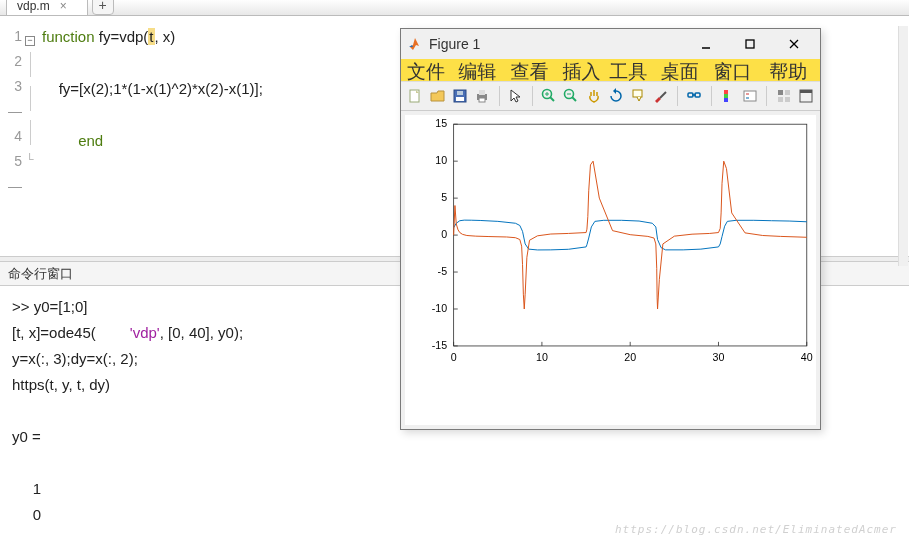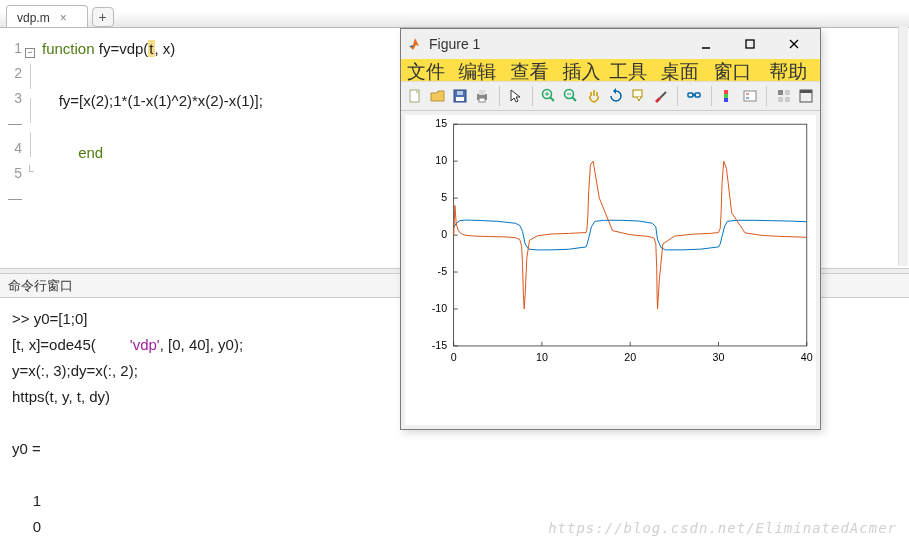--- a/index.html
+++ b/index.html
@@ -1,18 +1,18 @@
 <!DOCTYPE html>
 <html><head>
 <meta charset="utf-8">
 <style>
   * { margin: 0; padding: 0; box-sizing: border-box; font-family: "Microsoft YaHei", Arial, sans-serif; }
   body { background: #fff; width: 909px; height: 542px; overflow: hidden; position: relative; font-size: 13px; color: #333; }
 
-  .tab-bar { height: 16px; background: linear-gradient(#fefefe,#e8e8e8); border-bottom: 1px solid #bbb; display: flex; align-items: flex-end; padding-left: 6px; margin-top: 12px; }
+  .tab-bar { height: 16px; background: linear-gradient(#fefefe,#e8e8e8); border-bottom: 1px solid #bbb; display: flex; align-items: flex-end; padding-left: 6px; }
   .tab { height: 22px; border: 1px solid #bbb; border-bottom: none; border-radius: 4px 4px 0 0; background: #fff; padding: 2px 20px 0 10px; position: relative; display: flex; align-items: center; gap: 4px; font-size: 12px; }
   .tab .close { color: #888; font-size: 12px; margin-left: 6px; }
   .new-tab { width: 22px; height: 20px; border: 1px solid #bbb; border-radius: 4px; margin-left: 4px; display: flex; align-items: center; justify-content: center; background: #f5f5f5; font-size: 14px; color: #555; }
 
   .editor-area { display: flex; height: 240px; }
   .gutter { width: 22px; background: #fff; border-right: none; text-align: right; color: #999; font-size: 14px; padding-top: 8px; line-height: 25px; font-family: Consolas, monospace; }
   .fold-col { width: 16px; padding-top: 11px; line-height: 25px; color: #777; font-size: 11px; text-align: center; font-family: Consolas, monospace; }
   .fold-box { width: 10px; height: 10px; border: 1px solid #888; display: inline-flex; align-items:center; justify-content:center; font-size:9px; line-height:1; color:#555; }
   .vline { display:inline-block; border-left:1px solid #ccc; height:25px; width:1px; }
   .code { flex: 1; padding: 8px 0 0 4px; font-family: Consolas, monospace; font-size: 15px; line-height: 25px; color:#222; white-space: pre; }
@@ -35,21 +35,21 @@
   .fig-menubar { height: 22px; background:#fde047; display:flex; gap: 8px; padding: 0 6px; font-size: 19px; align-items:flex-start; }
   .fig-menubar span u { text-decoration: underline; }
   .fig-toolbar { height: 30px; background:#f0f0f0; border-top:1px solid #ddd; border-bottom:1px solid #ccc; display:flex; align-items:center; gap:2px; padding: 0 4px; }
   .tb-btn { width:22px; height:22px; display:flex; align-items:center; justify-content:center; border:1px solid transparent; border-radius:2px; }
   .tb-sep { width:1px; height:20px; background:#ccc; margin:0 4px;}
   .plot-area { flex:1; background:#fff; margin:4px; border:1px solid #fff; position:relative; }
   svg.axes { position:absolute; inset:0; }
   .series1 { fill:none; stroke:#0072bd; stroke-width:1.2; }
   .series2 { fill:none; stroke:#d95319; stroke-width:1.2; }
 
-  .watermark { position:absolute; right:12px; bottom:6px; color:#d0d0d0; font-size:14px; font-style:italic; letter-spacing:1px; font-family: Consolas, monospace;}
+  .watermark { position:absolute; right:12px; bottom:6px; color:#d0d0d0; font-size:11px; font-style:italic; letter-spacing:1px; font-family: Consolas, monospace;}
   .rscroll { position:absolute; right:1px; top:26px; width:10px; height:240px; background:#f0f0f0; border-left:1px solid #ddd; }
 </style>
 </head>
 <body>
 
 <div class="tab-bar">
   <div class="tab">
     <span>vdp.m</span>
     <span class="close">×</span>
   </div>

